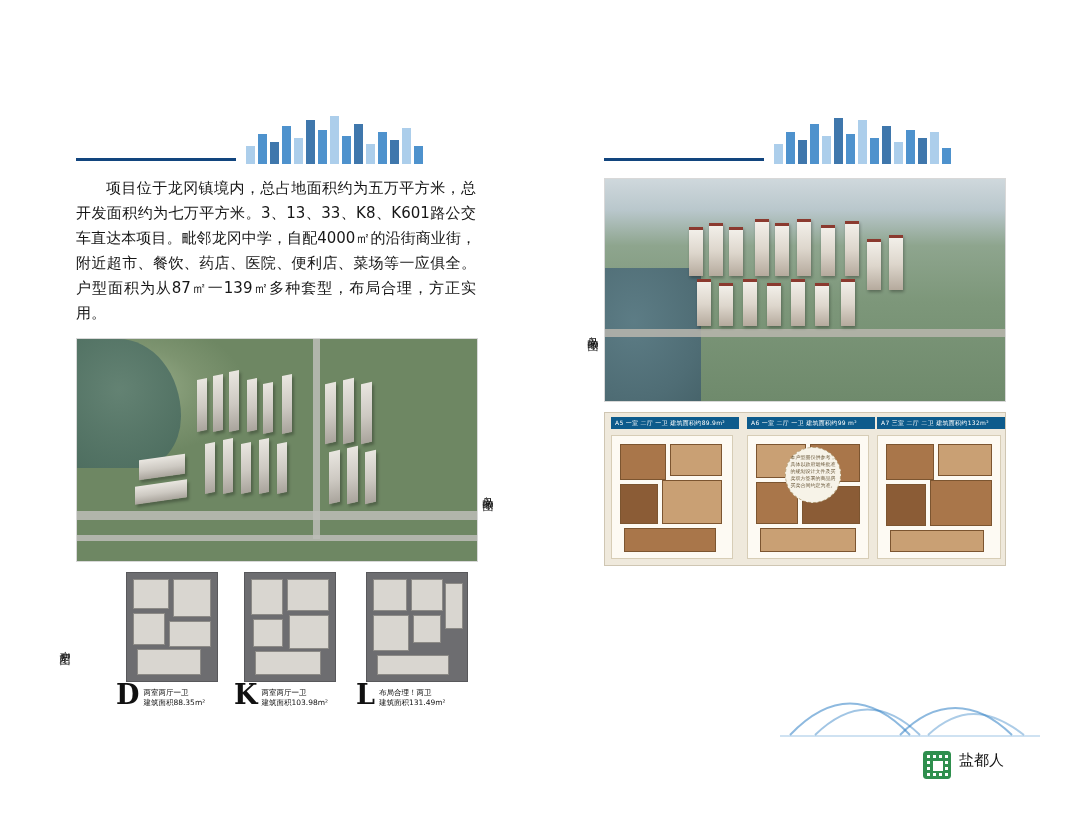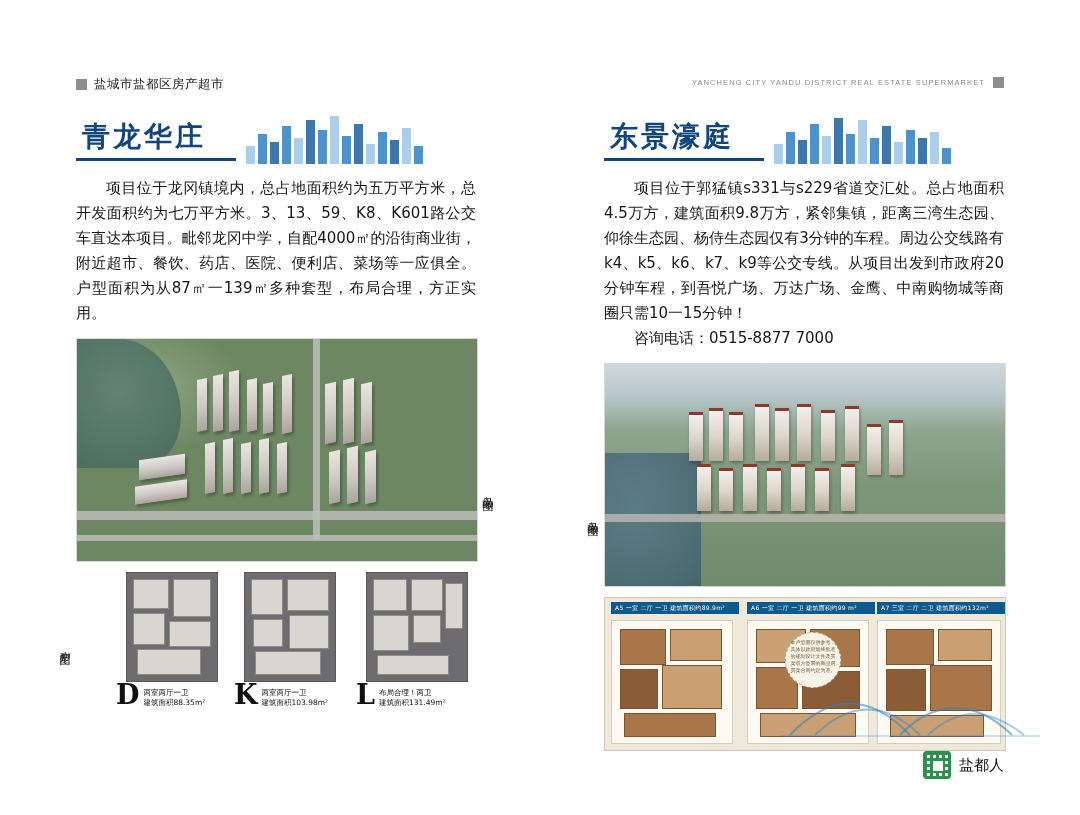--- a/index.html
+++ b/index.html
@@ -312,21 +312,20 @@
     overflow: hidden;
   }
   .wave svg { display: block; }
 
   
   .account {
     position: absolute;
     right: 76px;
     bottom: 36px;
     display: flex;
-    align-items: center;
     gap: 8px;
     margin-top: 40px;
   }
   .qr {
     width: 26px; height: 26px;
     background:
       linear-gradient(90deg, #2f8f4e 50%, transparent 50%) 0 0/6px 6px,
       linear-gradient(#2f8f4e 50%, transparent 50%) 0 0/6px 6px,
       #ffffff;
     border: 1px solid #2f8f4e;
@@ -346,35 +345,24 @@
     font-size: 15px;
     color: #111;
     font-family: "DejaVu Sans", sans-serif;
   }
 </style>
 </head>
 <body>
 
 <div class="page">
 
-  <div class="header">
-    <div class="hdr-left">
-      <span class="hdr-sq"></span>
-      <span class="hdr-left-text">盐城市盐都区房产超市</span>
-    </div>
-    <div class="hdr-right">
-      <span class="hdr-right-text">YANCHENG CITY  YANDU  DISTRICT  REAL  ESTATE  SUPERMARKET</span>
-      <span class="hdr-sq-r"></span>
-    </div>
-  </div>
 
   <div class="col col-left">
 
     <div class="title-row">
-      <div class="proj-title">青龙华庄</div>
       <div class="title-underline"></div>
       <div class="skyline">
         <span class="d" style="height:18px"></span>
         <span style="height:30px"></span>
         <span class="l" style="height:22px"></span>
         <span style="height:38px"></span>
         <span class="d" style="height:26px"></span>
         <span class="l" style="height:44px"></span>
         <span style="height:34px"></span>
         <span class="d" style="height:48px"></span>
@@ -382,21 +370,21 @@
         <span class="l" style="height:40px"></span>
         <span class="d" style="height:20px"></span>
         <span style="height:32px"></span>
         <span class="l" style="height:24px"></span>
         <span class="d" style="height:36px"></span>
         <span style="height:18px"></span>
       </div>
     </div>
 
     <div class="body-text">
-      <p>项目位于龙冈镇境内，总占地面积约为五万平方米，总开发面积约为七万平方米。3、13、59、K8、K601路公交车直达本项目。毗邻龙冈中学，自配4000㎡的沿街商业街，附近超市、餐饮、药店、医院、便利店、菜场等一应俱全。户型面积为从87㎡一139㎡多种套型，布局合理，方正实用。</p>
+      <p>项目位于龙冈镇境内，总占地面积约为五万平方米，总开发面积约为七万平方米。3、13、33、K8、K601路公交车直达本项目。毗邻龙冈中学，自配4000㎡的沿街商业街，附近超市、餐饮、药店、医院、便利店、菜场等一应俱全。户型面积为从87㎡一139㎡多种套型，布局合理，方正实用。</p>
     </div>
 
     <div class="photo-wrap">
       <div class="photo">
         <div class="aerial-left">
           <div class="road" style="left:0;top:172px;width:100%;height:9px;"></div>
           <div class="road" style="left:0;top:196px;width:100%;height:6px;"></div>
           <div class="road" style="left:236px;top:0;width:7px;height:200px;"></div>
           <div class="blk" style="left:120px;top:40px;width:10px;height:52px;"></div>
           <div class="blk" style="left:136px;top:36px;width:10px;height:56px;"></div>
@@ -469,45 +457,40 @@
           <div>布局合理！两卫</div>
           <div>建筑面积131.49m²</div>
         </div>
       </div>
     </div>
   </div>
 
   <div class="col col-right">
 
     <div class="title-row">
-      <div class="proj-title">东景濠庭</div>
       <div class="title-underline"></div>
       <div class="skyline">
         <span class="d" style="height:20px"></span>
         <span style="height:32px"></span>
         <span class="l" style="height:24px"></span>
         <span style="height:40px"></span>
         <span class="d" style="height:28px"></span>
         <span class="l" style="height:46px"></span>
         <span style="height:30px"></span>
         <span class="d" style="height:44px"></span>
         <span style="height:26px"></span>
         <span class="l" style="height:38px"></span>
         <span class="d" style="height:22px"></span>
         <span style="height:34px"></span>
         <span class="l" style="height:26px"></span>
         <span class="d" style="height:32px"></span>
         <span style="height:16px"></span>
       </div>
     </div>
 
-    <div class="body-text">
-      <p>项目位于郭猛镇s331与s229省道交汇处。总占地面积4.5万方，建筑面积9.8万方，紧邻集镇，距离三湾生态园、仰徐生态园、杨侍生态园仅有3分钟的车程。周边公交线路有k4、k5、k6、k7、k9等公交专线。从项目出发到市政府20分钟车程，到吾悦广场、万达广场、金鹰、中南购物城等商圈只需10一15分钟！</p>
-      <p class="phone">咨询电话：0515-8877 7000</p>
-    </div>
 
     <div class="photo-wrap">
       <div class="photo">
         <div class="aerial-right">
           <div class="road" style="left:0;top:150px;width:100%;height:8px;background:#b8b6ae;"></div>
           <div class="blk2" style="left:84px;top:48px;width:14px;height:46px;"></div>
           <div class="blk2" style="left:104px;top:44px;width:14px;height:50px;"></div>
           <div class="blk2" style="left:124px;top:48px;width:14px;height:46px;"></div>
           <div class="blk2" style="left:150px;top:40px;width:14px;height:54px;"></div>
           <div class="blk2" style="left:170px;top:44px;width:14px;height:50px;"></div>

